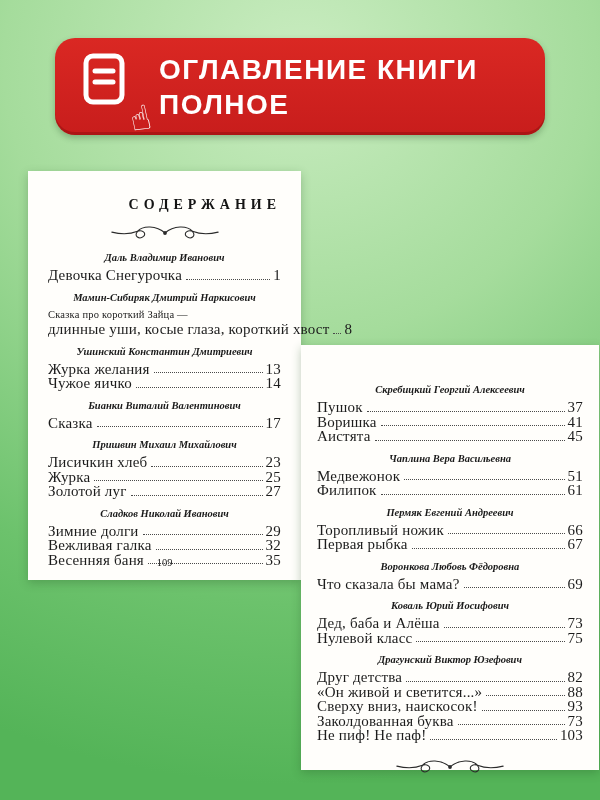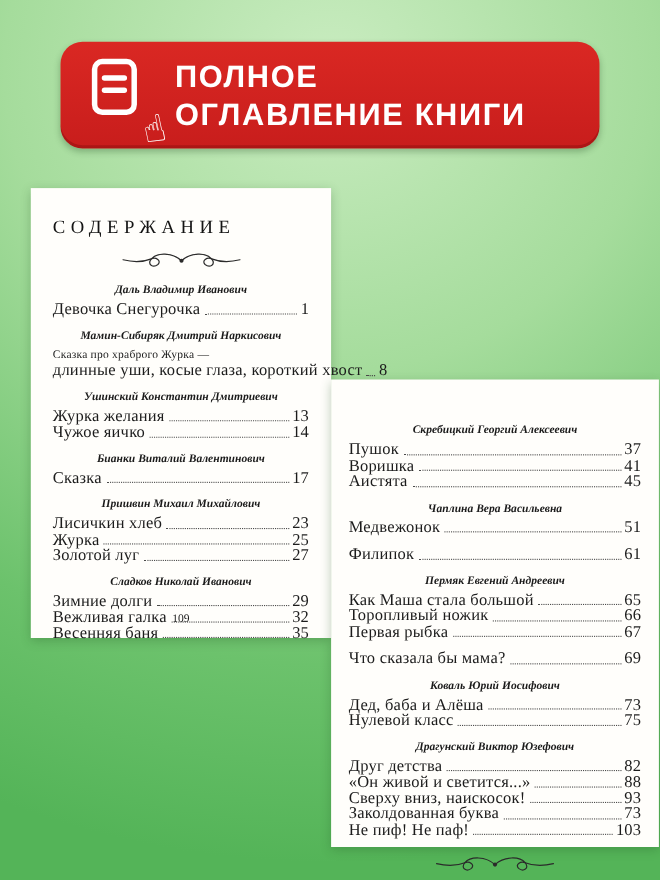--- a/index.html
+++ b/index.html
@@ -32,27 +32,27 @@
   
   .page{
     position:absolute;background:#fffefb;box-sizing:border-box;
     box-shadow:0 3px 9px rgba(35,85,35,.30);
     font-family:"Liberation Serif",serif;color:#1c1c1c;
   }
   .page-left{left:28px;top:171px;width:273px;height:409px;padding:22px 20px 30px;}
   .page-right{left:301px;top:345px;width:298px;height:425px;padding:30px 16px 14px;}
 
   .toc-title{
-    text-align:left;font-size:17px;letter-spacing:5px;
-    color:#141414;margin:4px 0 10px;font-weight:400;
+    text-align:right;font-size:14px;letter-spacing:5px;
+    color:#141414;margin:4px 0 10px;font-weight:700;
   }
   .ornament{display:block;margin:0 auto 8px;}
   .ornament-bottom{margin-top:14px;}
 
-  .toc-section{margin-top:10px;}
+  .toc-section{margin-top:0;}
   .author{
     font-style:italic;font-weight:700;font-size:10.5px;line-height:13px;
     text-align:center;margin:8px 0 4px;color:#1a1a1a;
   }
   .entry{
     display:flex;align-items:flex-end;
     font-size:15px;line-height:14.5px;letter-spacing:.2px;
   }
   .entry-pre{font-size:10.5px;line-height:14.5px;letter-spacing:.2px;}
   .etitle{white-space:nowrap;}
@@ -72,22 +72,22 @@
   <div class="banner">
     <div class="banner-icon">
       <svg width="54" height="60" viewBox="0 0 54 60">
         <rect x="7" y="5" width="36" height="46" rx="7" fill="none" stroke="#ffffff" stroke-width="5"></rect>
         <line x1="16" y1="20" x2="34" y2="20" stroke="#ffffff" stroke-width="5" stroke-linecap="round"></line>
         <line x1="16" y1="31" x2="34" y2="31" stroke="#ffffff" stroke-width="5" stroke-linecap="round"></line>
       </svg>
       <span class="hand">☝</span>
     </div>
     <div class="banner-text">
+      <div>ОГЛАВЛЕНИЕ КНИГИ</div>
       <div>ПОЛНОЕ</div>
-      <div>ОГЛАВЛЕНИЕ КНИГИ</div>
     </div>
   </div>
 
   <div class="page page-left">
     <h1 class="toc-title">СОДЕРЖАНИЕ</h1>
     <svg class="ornament" width="120" height="20" viewBox="0 0 140 22">
       <g fill="none" stroke="#2b2b2b" stroke-width="1.3" stroke-linecap="round">
         <path d="M70 11 C60 2 44 2 38 9 C33 15 40 19 45 15 C49 11 43 7 38 9"></path>
         <path d="M70 11 C80 2 96 2 102 9 C107 15 100 19 95 15 C91 11 97 7 102 9"></path>
         <path d="M38 9 C28 13 16 12 8 10"></path>
@@ -99,21 +99,21 @@
         <div class="toc-section">
           <div class="author">Даль Владимир Иванович</div>
           <div class="entry">
             <span class="etitle">Девочка  Снегурочка</span>
             <span class="dots"></span>
             <span class="epage">1</span>
           </div>
         </div>
         <div class="toc-section">
           <div class="author">Мамин-Сибиряк Дмитрий Наркисович</div>
-          <div class="entry-pre">Сказка про храброго Журка —</div>
+          <div class="entry-pre">Сказка про короткий Зайца —</div>
           <div class="entry">
             <span class="etitle">длинные уши, косые глаза, короткий хвост</span>
             <span class="dots"></span>
             <span class="epage">8</span>
           </div>
         </div>
         <div class="toc-section">
           <div class="author">Ушинский Константин Дмитриевич</div>
           <div class="entry">
             <span class="etitle">Журка желания</span>
@@ -205,36 +205,32 @@
         <div class="toc-section">
           <div class="entry">
             <span class="etitle">Филипок</span>
             <span class="dots"></span>
             <span class="epage">61</span>
           </div>
         </div>
         <div class="toc-section">
           <div class="author">Пермяк Евгений Андреевич</div>
           <div class="entry">
-            <span class="etitle">Как Маша стала большой</span>
-            <span class="dots"></span>
-            <span class="epage">65</span>
-          </div>
-          <div class="entry">
             <span class="etitle">Торопливый ножик</span>
             <span class="dots"></span>
             <span class="epage">66</span>
           </div>
           <div class="entry">
             <span class="etitle">Первая рыбка</span>
             <span class="dots"></span>
             <span class="epage">67</span>
           </div>
         </div>
         <div class="toc-section">
+          <div class="author">Воронкова Любовь Фёдоровна</div>
           <div class="entry">
             <span class="etitle">Что сказала бы мама?</span>
             <span class="dots"></span>
             <span class="epage">69</span>
           </div>
         </div>
         <div class="toc-section">
           <div class="author">Коваль Юрий Иосифович</div>
           <div class="entry">
             <span class="etitle">Дед, баба и Алёша</span>

